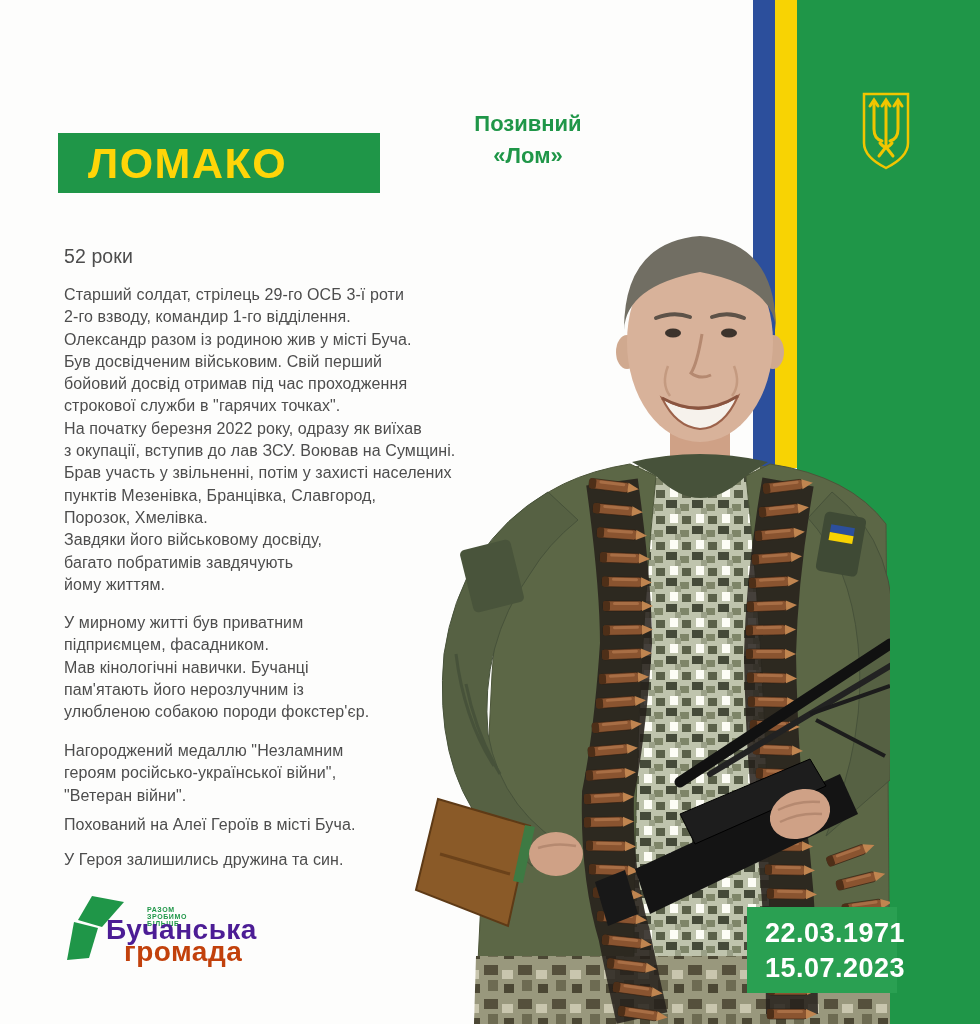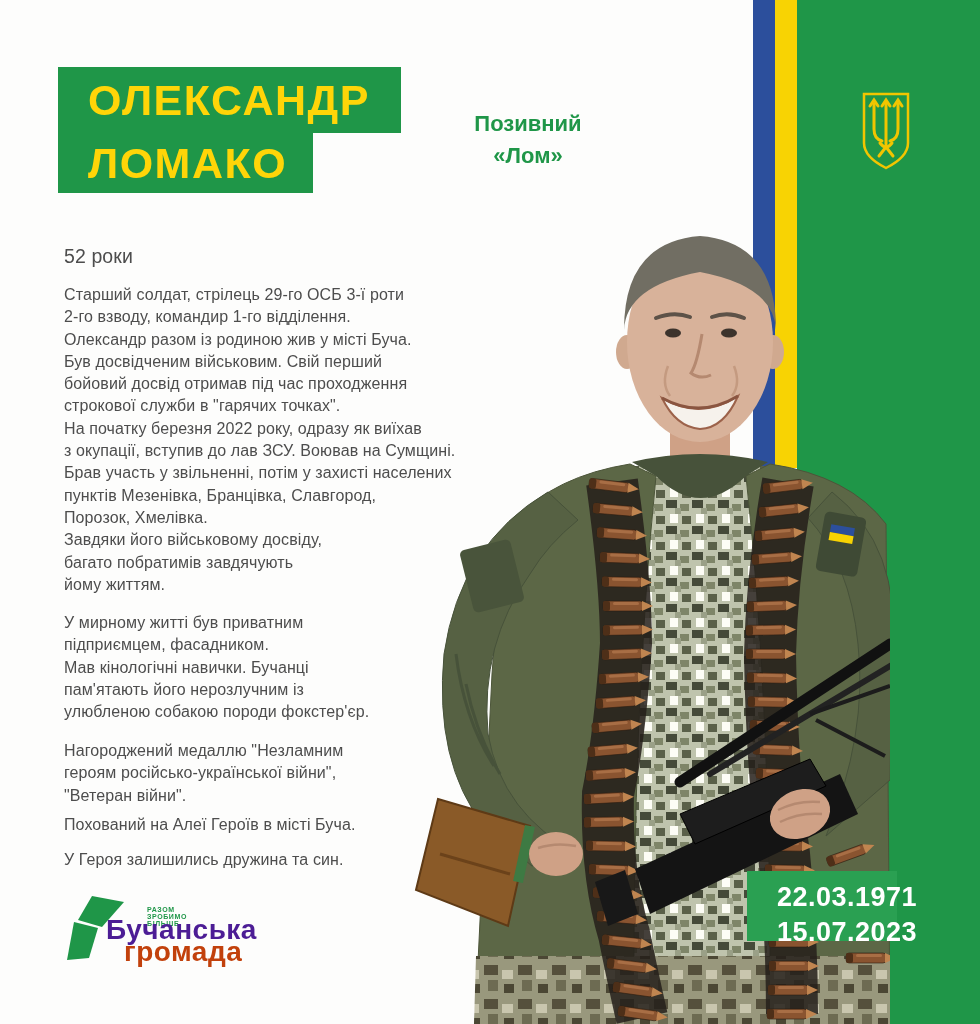--- a/index.html
+++ b/index.html
@@ -15,21 +15,21 @@
   .green-band{position:absolute;left:797px;top:0;width:183px;height:1024px;background:var(--brand_green);z-index:1;}
   .emblem{position:absolute;left:859px;top:91px;width:54px;height:80px;z-index:2;}
 
   
   .name-block{
     position:absolute;background:var(--brand_green);color:var(--name_yellow);
     display:flex;align-items:center;padding-left:30px;box-sizing:border-box;
     font-weight:bold;font-size:43px;letter-spacing:1.5px;z-index:3;
   }
   .name-block.line1{left:58px;top:67px;width:343px;height:66px;}
-  .name-block.line2{left:58px;top:133px;width:255px;height:60px;}
+  .name-block.line2{left:58px;top:133px;width:322px;height:60px;}
 
   .callsign{
     position:absolute;left:448px;top:108px;width:160px;text-align:center;
     color:var(--brand_green);font-weight:bold;font-size:22px;line-height:32px;z-index:3;
   }
 
   
   .para{
     position:absolute;left:64px;color:var(--text_gray);
     font-size:16px;line-height:22.3px;white-space:pre-line;z-index:3;letter-spacing:0.1px;
@@ -39,23 +39,23 @@
   .para.p2{top:612px;}
   .para.p3{top:740px;}
   .para.p4{top:814px;}
   .para.p5{top:849px;}
 
   
   .soldier{position:absolute;left:380px;top:214px;width:510px;height:810px;z-index:2;}
 
   
   .dates{
-    position:absolute;left:747px;top:871px;width:150px;height:70px;box-sizing:border-box;
+    position:absolute;left:747px;top:907px;width:150px;height:86px;box-sizing:border-box;
     background:var(--dates_green);color:#ffffff;font-weight:bold;font-size:27px;
-    line-height:35px;padding:9px 0 0 30px;letter-spacing:0.5px;z-index:4;
+    line-height:35px;padding:9px 0 0 18px;letter-spacing:0.5px;z-index:4;
   }
 
   
   .logo{position:absolute;left:0;top:0;z-index:4;}
   .logo-pinwheel{position:absolute;left:64px;top:894px;width:66px;height:70px;}
   .logo-tagline{
     position:absolute;left:147px;top:906px;font-size:7px;letter-spacing:0.6px;
     color:var(--brand_green);font-weight:bold;
   }
   .logo-title1{position:absolute;left:106px;top:914px;font-size:28px;font-weight:800;color:#4c1d95;letter-spacing:0.5px;}
@@ -209,23 +209,20 @@
       <use href="#blt" transform="translate(486,692) rotate(-8)"></use>
       <use href="#blt" transform="translate(489,718) rotate(-4)"></use>
       <use href="#blt" transform="translate(490,744)"></use>
       <ellipse cx="420" cy="600" rx="31" ry="24" fill="#cfa186" transform="rotate(-22 420 600)"></ellipse>
       <path d="M398,596 Q418,586 440,588 M400,608 Q420,598 442,600" stroke="#b58970" stroke-width="2.5" fill="none"></path>
       <ellipse cx="176" cy="640" rx="27" ry="22" fill="#cfa186"></ellipse>
       <path d="M158,634 Q176,628 196,632" stroke="#b58970" stroke-width="2.5" fill="none"></path>
     </g>
   </svg>
 
-  <div class="name-block line1">
-    <span>ОЛЕКСАНДР</span>
-  </div>
   <div class="name-block line2">
     <span>ЛОМАКО</span>
   </div>
 
   <div class="callsign">
     <div>Позивний</div>
     <div>«Лом»</div>
   </div>
 
   <div class="para age">52 роки</div>

